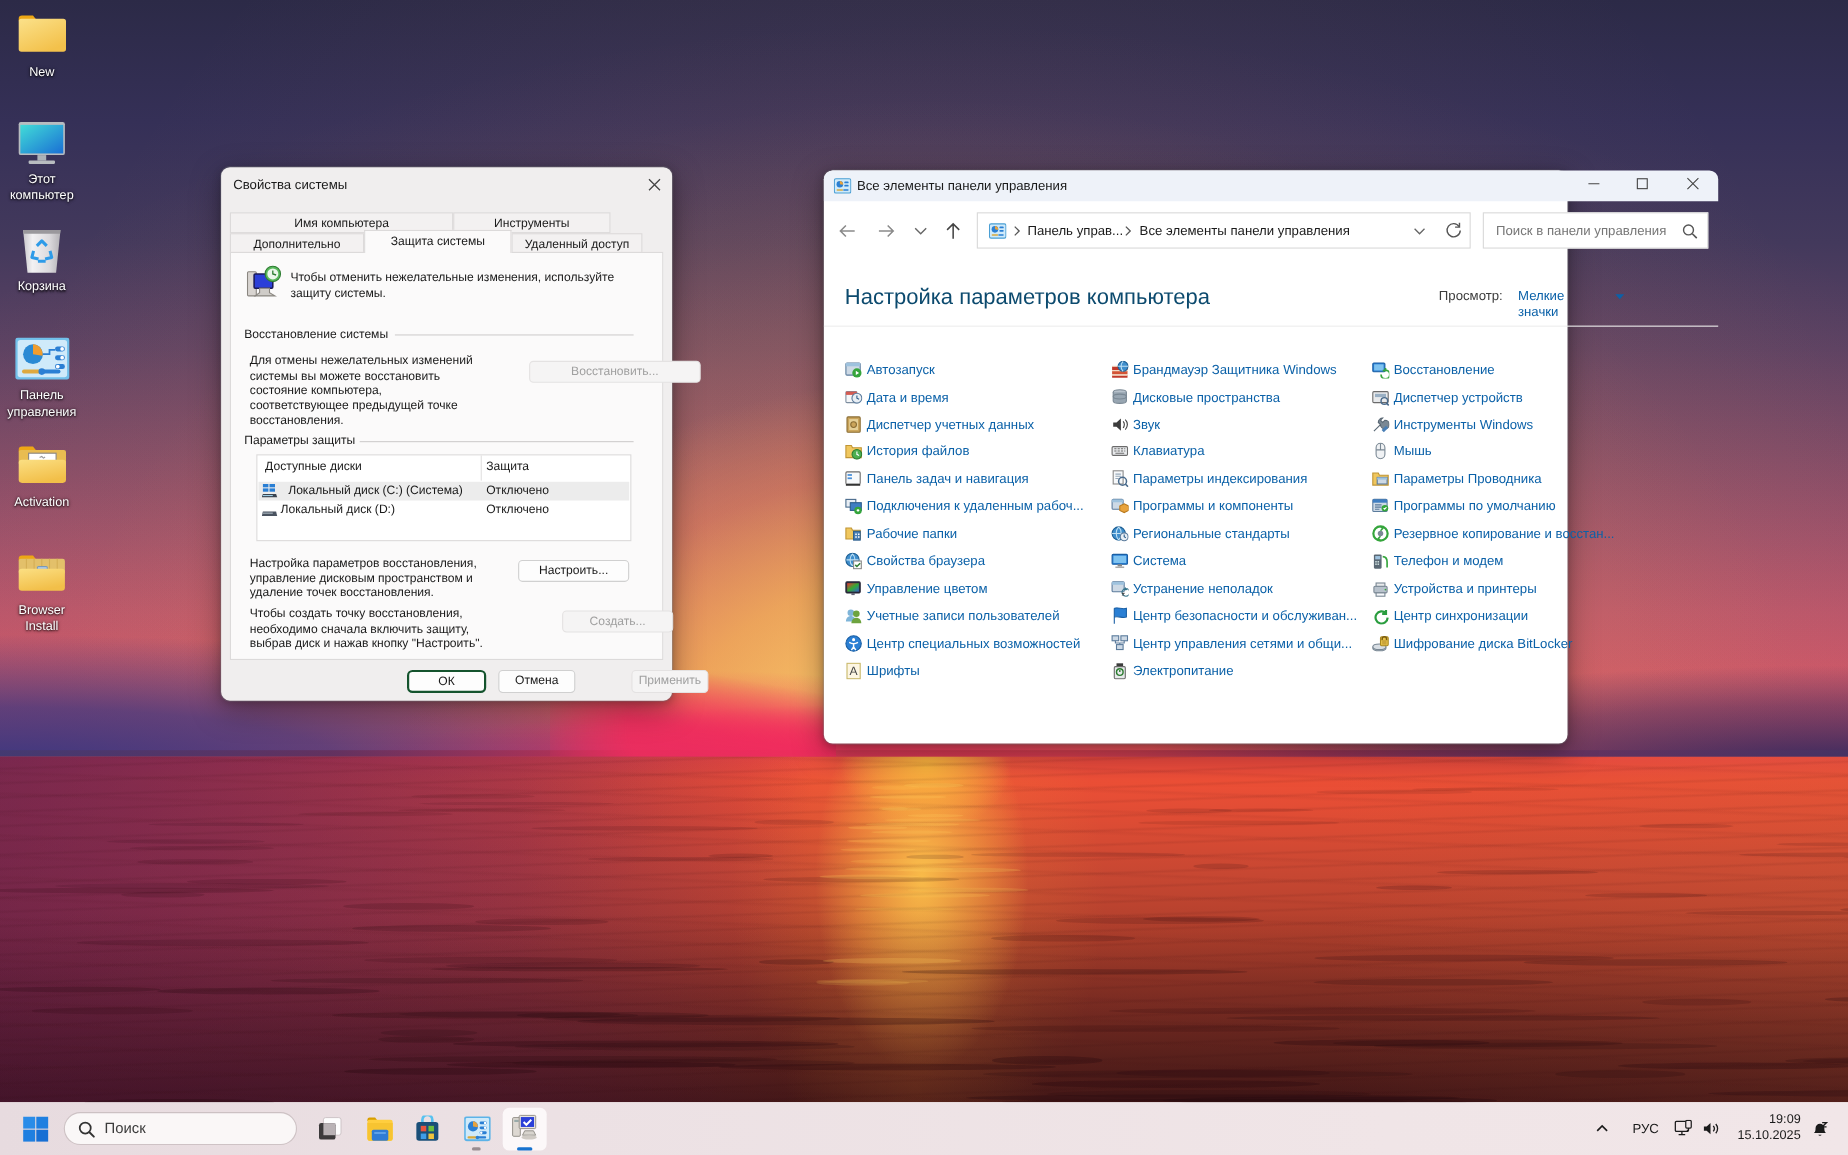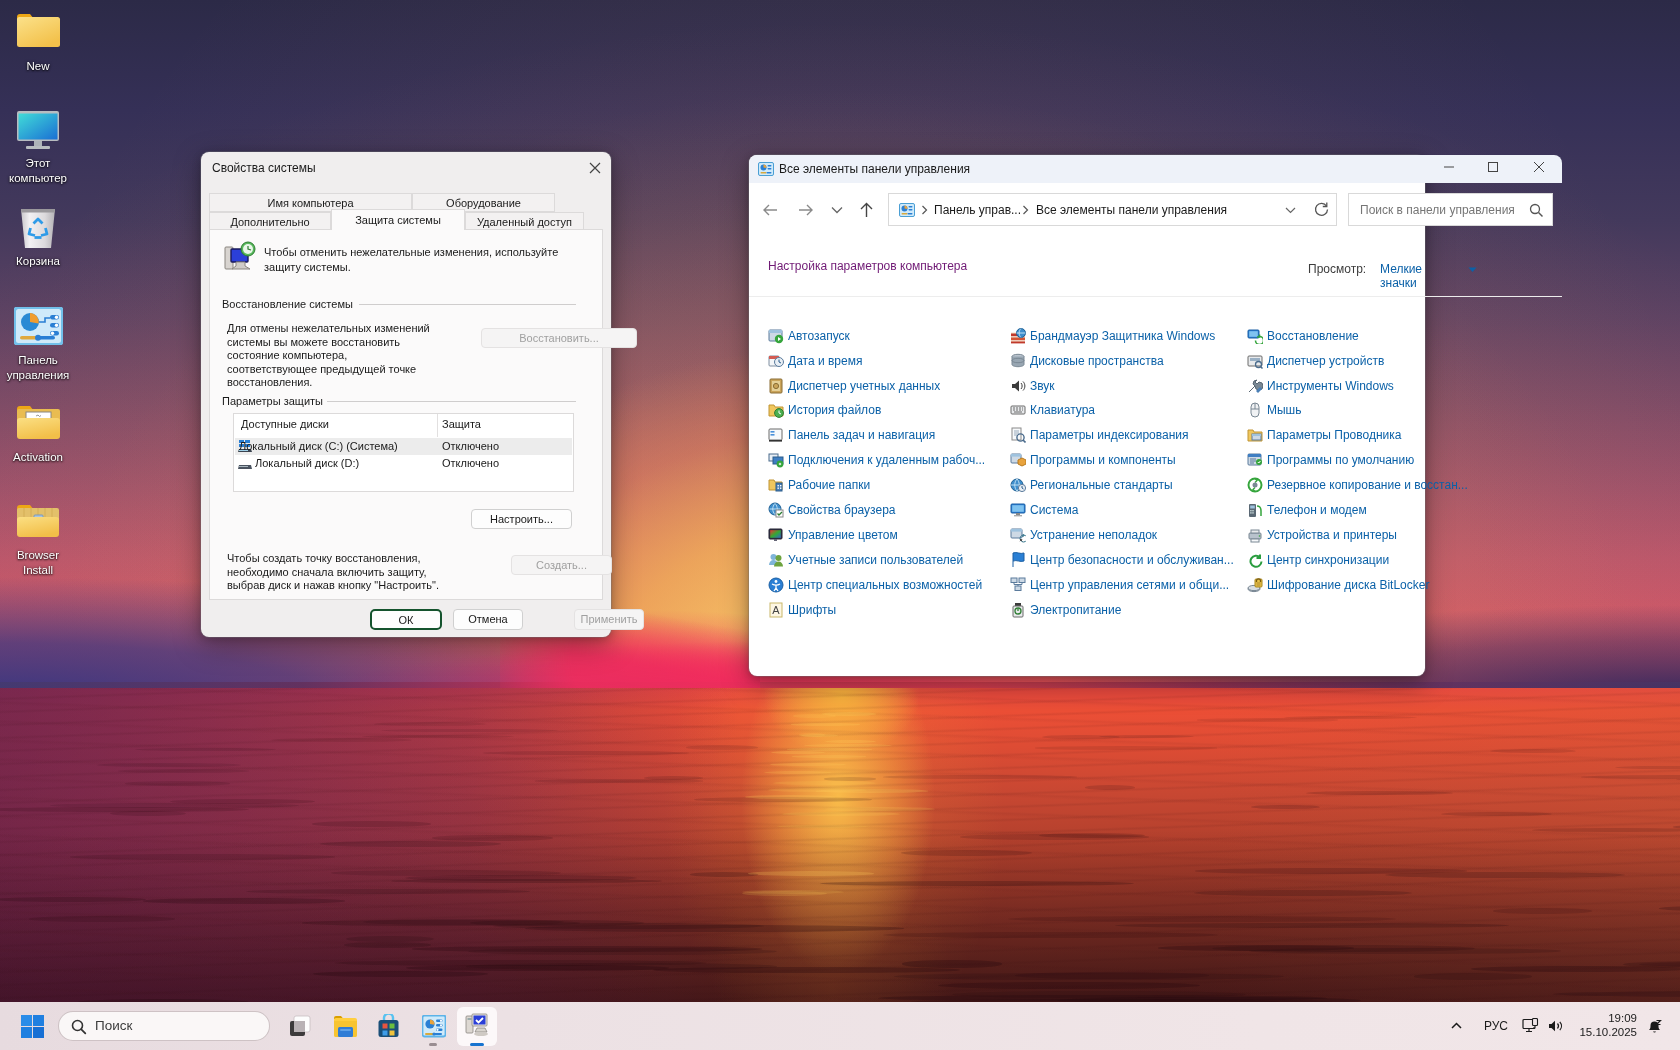--- a/index.html
+++ b/index.html
@@ -296,21 +296,21 @@
     Browser<br>Install
   </div>
 
   <div class="win" id="sysprop">
     <div class="ttl">Свойства системы</div>
     <svg id="spclose" viewBox="0 0 16 16">
         <path d="M3 3 L13 13 M13 3 L3 13" stroke="#444" stroke-width="1.2" fill="none"></path>
       </svg>
 
     <div class="tab" style="left:8px;top:41px;width:203px;height:19px;line-height:19px;">Имя компьютера</div>
-    <div class="tab" style="left:211px;top:41px;width:143px;height:19px;line-height:19px;">Оборудование</div>
+    <div class="tab" style="left:211px;top:41px;width:143px;height:19px;line-height:19px;">Инструменты</div>
     <div class="tab" style="left:8px;top:60px;width:122px;height:18px;line-height:18px;">Дополнительно</div>
     <div class="tab" style="left:264px;top:60px;width:119px;height:18px;line-height:18px;">Удаленный доступ</div>
     <div class="tab" style="left:130px;top:57px;width:134px;height:21px;line-height:21px;background:#fbfafa;border-bottom:none;z-index:3;">Защита системы</div>
     <div class="tabpage"></div>
 
     <svg style="position:absolute;left:23px;top:89px;" width="32" height="33" viewBox="0 0 32 33">
       <rect x="1" y="6" width="8" height="22" rx="1" fill="#d8d4d0" stroke="#8a8680" stroke-width="1"></rect>
       <rect x="7" y="8" width="17" height="13" rx="1" fill="#2b3fd8" stroke="#1a1a5a" stroke-width="1.4"></rect>
       <path d="M12 21 L12 25 L8 28 L26 28 L21 25 L21 21 Z" fill="#cfccc8" stroke="#8a8680" stroke-width="1"></path>
       <circle cx="24" cy="8" r="7" fill="#58b85c" stroke="#2e7d32" stroke-width="1"></circle>
@@ -333,29 +333,30 @@
       <div style="position:absolute;left:203px;top:0;width:1px;height:23px;background:#e2e0e0;"></div>
       <div style="position:absolute;left:1px;top:24px;width:337px;height:17px;background:#ececec;"></div>
       <svg style="position:absolute;left:4px;top:25px;" width="15" height="15" viewBox="0 0 15 15">
         <rect x="1" y="1" width="5" height="3" fill="#2a7fd4"></rect>
           <rect x="7" y="1" width="5" height="3" fill="#2a7fd4"></rect>
         <rect x="1" y="5" width="5" height="3" fill="#2a7fd4"></rect>
           <rect x="7" y="5" width="5" height="3" fill="#2a7fd4"></rect>
         <path d="M1 10 L13 10 L14 13 L0 13 Z" fill="#3b4450"></path>
           <rect x="1" y="11" width="9" height="1" fill="#9fd0e8"></rect>
       </svg>
-      <div style="position:absolute;left:5px;top:26px;">Локальный диск (C:) (Система)</div>
+      <div style="position:absolute;left:28px;top:26px;">Локальный диск (C:) (Система)</div>
       <div style="position:absolute;left:208px;top:26px;">Отключено</div>
       <svg style="position:absolute;left:4px;top:44px;" width="15" height="15" viewBox="0 0 15 15">
         <path d="M1 7 L13 7 L14 11 L0 11 Z" fill="#4a5360"></path>
           <rect x="1" y="8" width="9" height="1" fill="#aab8c0"></rect>
       </svg>
       <div style="position:absolute;left:21px;top:43px;">Локальный диск (D:)</div>
       <div style="position:absolute;left:208px;top:43px;">Отключено</div>
     </div>
+    <div class="grp" style="left:26px;top:354px;line-height:13.6px;">Настройка параметров восстановления,<br>управление дисковым пространством и<br>удаление точек восстановления.</div>
     <div class="btn" style="left:270px;top:357px;width:101px;height:20px;line-height:18px;">Настроить...</div>
     <div class="grp" style="left:26px;top:400px;line-height:13.6px;">Чтобы создать точку восстановления,<br>необходимо сначала включить защиту,<br>выбрав диск и нажав кнопку "Настроить".</div>
     <div class="btn dis" style="left:270px;top:403px;width:101px;height:20px;line-height:18px;">Создать...</div>
 
     <div class="btn" style="left:169px;top:457px;width:72px;height:21px;line-height:19px;border:2px solid #14532d;border-radius:5px;">ОК</div>
     <div class="btn" style="left:252px;top:457px;width:70px;height:21px;line-height:19px;">Отмена</div>
     <div class="btn dis" style="left:333px;top:457px;width:70px;height:21px;line-height:19px;">Применить</div>
   </div>
 
   <div class="win" id="cpanel">
@@ -419,21 +420,21 @@
           <path d="M13.8 1.5 v4 h-4" fill="none" stroke="#555" stroke-width="1.3"></path>
         </svg>
     </div>
     <div style="position:absolute;left:599px;top:38px;width:205px;height:33px;border:1px solid #d9d9d9;background:#fff;">
       <span style="position:absolute;left:11px;top:9px;color:#767676;">Поиск в панели управления</span>
       <svg style="position:absolute;left:180px;top:9px;" width="15" height="15" viewBox="0 0 15 15">
           <circle cx="6" cy="6" r="4.5" fill="none" stroke="#555" stroke-width="1.3"></circle>
           <path d="M9.5 9.5 L13.5 13.5" stroke="#555" stroke-width="1.5"></path>
         </svg>
     </div>
-    <div style="position:absolute;left:19px;top:104px;font-size:12px;color:#701a75;">Настройка параметров компьютера</div>
+    <div style="position:absolute;left:19px;top:104px;font-size:20px;color:#0c4a6e;">Настройка параметров компьютера</div>
     <div style="position:absolute;left:559px;top:107px;font-size:12px;color:#3c3c3c;">Просмотр:</div>
     <div style="position:absolute;left:631px;top:107px;font-size:12px;color:#0b61a8;">Мелкие значки</div>
     <svg style="position:absolute;left:719px;top:112px;" width="9" height="6" viewBox="0 0 9 6">
         <path d="M0.5 0.5 L4.5 5 L8.5 0.5 Z" fill="#0b61a8"></path>
       </svg>
     <div style="position:absolute;left:0;top:141px;width:813px;height:1px;background:#ededed;"></div>
     <div class="cpl-item" style="left:19px;top:173.0px;">
         <i><svg width="16" height="16" viewBox="0 0 16 16">
             <rect x="1" y="2" width="13" height="11" rx="1" fill="#cdd9e5" stroke="#5b7b9c"></rect>
             <rect x="1" y="2" width="13" height="3" fill="#9ec2de"></rect>

